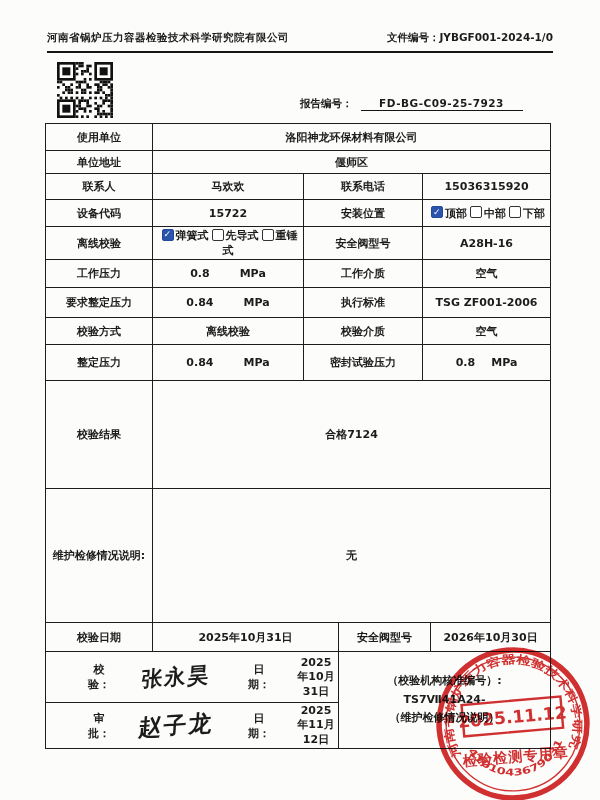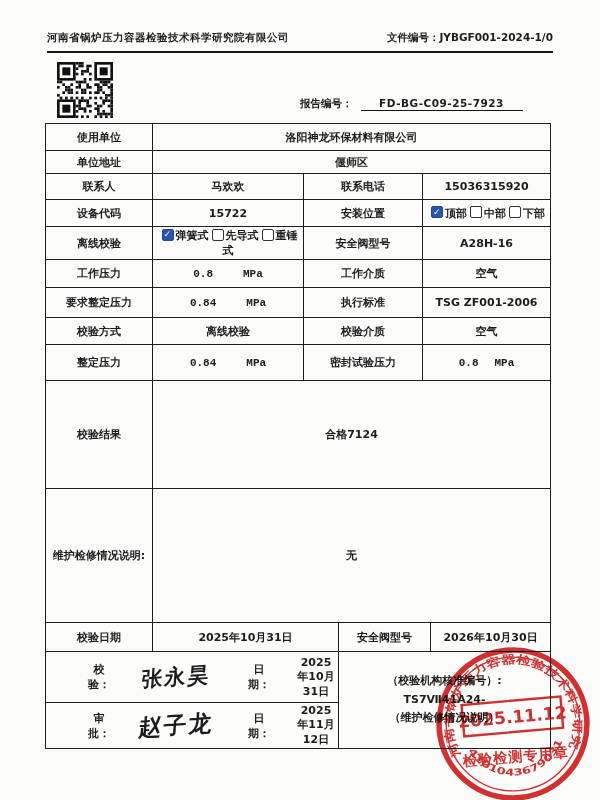--- a/index.html
+++ b/index.html
@@ -36,21 +36,21 @@
   table.rpt{
     position:absolute;top:123px;left:45px;width:506px;
     border-collapse:collapse;table-layout:fixed;
   }
   table.rpt td{
     border:1.7px solid #1d1d1d;
     font-size:11px;font-weight:700;text-align:center;vertical-align:middle;
     padding:1px 2px;overflow:hidden;
   }
   td.tl{text-align:left;vertical-align:top;padding:6px 9px;}
-  .pressure{display:flex;justify-content:center;align-items:center;gap:30px;font-family:Liberation Mono, monospace;}
+  .pressure{display:flex;justify-content:center;align-items:center;gap:30px;}
   .pressure.narrow{gap:16px;}
   .cb{
     display:inline-block;width:10px;height:10px;border:1.5px solid #333;
     border-radius:2px;vertical-align:-1.5px;margin:0 2px 0 3px;position:relative;
     background:#fff;
   }
   .cb[data-checked="true"]{background:#2b55ad;border-color:#24489a;}
   .cb[data-checked="true"]::after{
     content:"✓";color:#fff;font-size:9px;font-weight:700;
     position:absolute;left:1px;top:-1.5px;line-height:12px;

